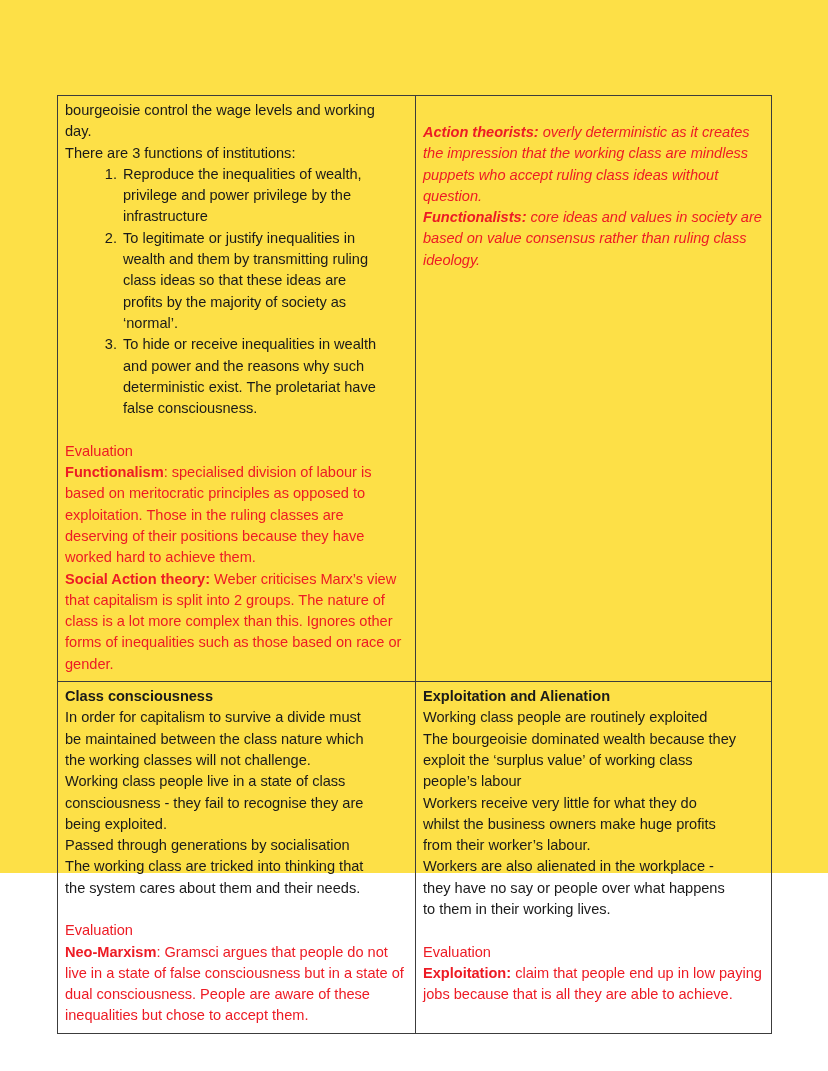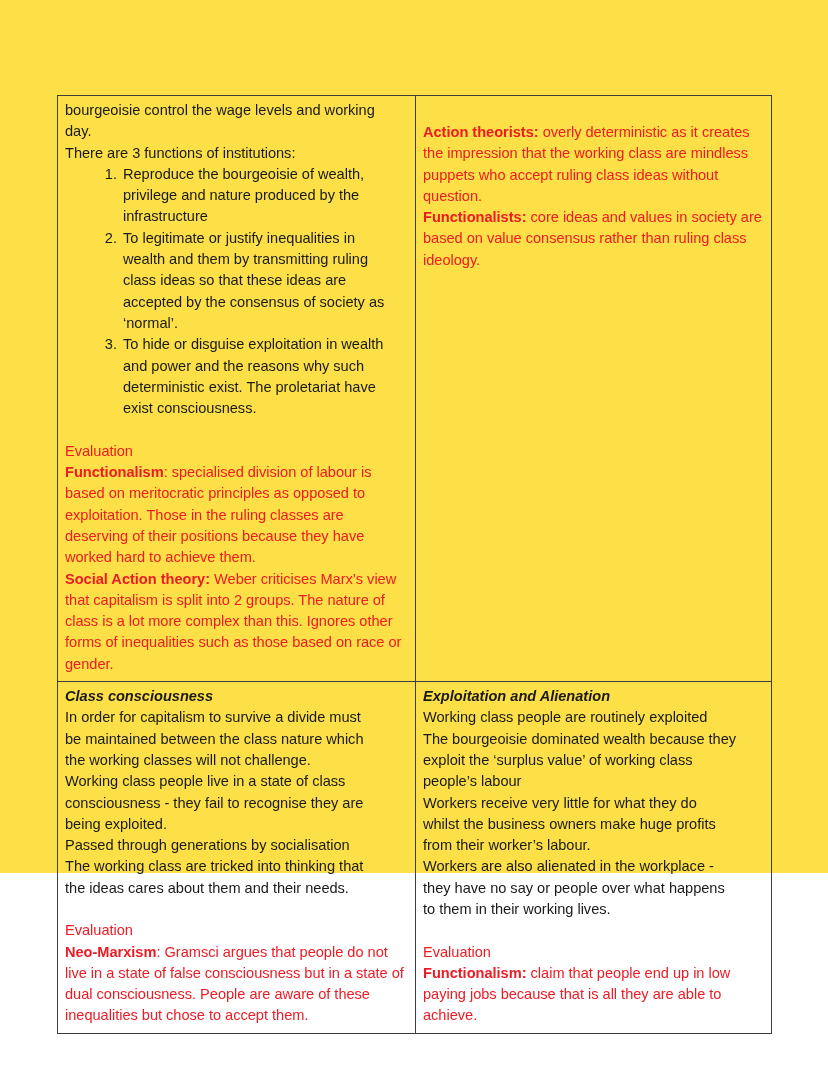--- a/index.html
+++ b/index.html
@@ -43,21 +43,21 @@
   td.col-left  { width: 358px; }
   td.col-right { width: 356px; }
 
   .cell-body {
     font-size: 14.6px;
     line-height: 21.3px;
     letter-spacing: -0.02px;
   }
 
   .row-top td.col-left  { height: 537px; }
-  .row-top td.col-right { height: 537px; }
+  .row-top td.col-right { height: 537px; font-style: italic; }
 
   .row-bottom td { height: 343px; }
 
   
   .ln {
     margin: 0;
     padding: 0;
   }
 
   .blank-line {
@@ -87,21 +87,20 @@
   
   .red      { color: #ED1B24; }
   .red b,
   .red strong,
   .lead     { font-weight: 700; }
   .black    { color: #1a1a1a; }
 
   .heading-bold {
     font-weight: 700;
     color: #1a1a1a;
-    font-style: italic;
   }
 
   .eval-heading {
     font-weight: 400;
     color: #ED1B24;
   }
 
   .right-pad-top { padding-top: 22px; }
 
   
@@ -123,42 +122,42 @@
             <div>
               <div class="ln black">bourgeoisie control the wage levels and working</div>
               <div class="ln black">day.</div>
               <div class="ln black">There are 3 functions of institutions:</div>
             </div>
 
             <ol class="fn-list">
               <li>
                 <span class="num black">1.</span>
                 <span class="black">
-                  <span class="ln">Reproduce the bourgeoisie of wealth,</span><br>
-                  <span class="ln">privilege and nature produced by the</span><br>
+                  <span class="ln">Reproduce the inequalities of wealth,</span><br>
+                  <span class="ln">privilege and power privilege by the</span><br>
                   <span class="ln">infrastructure</span>
                 </span>
               </li>
               <li>
                 <span class="num black">2.</span>
                 <span class="black">
                   <span class="ln">To legitimate or justify inequalities in</span><br>
                   <span class="ln">wealth and them by transmitting ruling</span><br>
                   <span class="ln">class ideas so that these ideas are</span><br>
-                  <span class="ln">accepted by the consensus of society as</span><br>
+                  <span class="ln">profits by the majority of society as</span><br>
                   <span class="ln">‘normal’.</span>
                 </span>
               </li>
               <li>
                 <span class="num black">3.</span>
                 <span class="black">
-                  <span class="ln">To hide or disguise exploitation in wealth</span><br>
+                  <span class="ln">To hide or receive inequalities in wealth</span><br>
                   <span class="ln">and power and the reasons why such</span><br>
                   <span class="ln">deterministic exist. The proletariat have</span><br>
-                  <span class="ln">exist consciousness.</span>
+                  <span class="ln">false consciousness.</span>
                 </span>
               </li>
             </ol>
 
             <div class="blank-line">&nbsp;</div>
 
             <div class="ln eval-heading">Evaluation</div>
 
             <div class="ln red"><span class="lead">Functionalism</span><span class="run">: </span><span>specialised division of labour is based on meritocratic principles as opposed to exploitation. Those in the ruling classes are deserving of their positions because they have worked hard to achieve them.</span></div>
 
@@ -187,21 +186,21 @@
             <div class="ln heading-bold">Class consciousness</div>
 
             <div class="ln black">In order for capitalism to survive a divide must</div>
             <div class="ln black">be maintained between the class nature which</div>
             <div class="ln black">the working classes will not challenge.</div>
             <div class="ln black">Working class people live in a state of class</div>
             <div class="ln black">consciousness - they fail to recognise they are</div>
             <div class="ln black">being exploited.</div>
             <div class="ln black">Passed through generations by socialisation</div>
             <div class="ln black">The working class are tricked into thinking that</div>
-            <div class="ln black">the ideas cares about them and their needs.</div>
+            <div class="ln black">the system cares about them and their needs.</div>
 
             <div class="blank-line">&nbsp;</div>
 
             <div class="ln eval-heading">Evaluation</div>
 
             <div class="ln red"><span class="lead">Neo-Marxism</span><span class="run">: </span><span>Gramsci argues that people do not live in a state of false consciousness but in a state of dual consciousness. People are aware of these inequalities but chose to accept them.</span></div>
 
           </div>
         </td>
 
@@ -218,21 +217,21 @@
             <div class="ln black">whilst the business owners make huge profits</div>
             <div class="ln black">from their worker’s labour.</div>
             <div class="ln black">Workers are also alienated in the workplace -</div>
             <div class="ln black">they have no say or people over what happens</div>
             <div class="ln black">to them in their working lives.</div>
 
             <div class="blank-line">&nbsp;</div>
 
             <div class="ln eval-heading">Evaluation</div>
 
-            <div class="ln red"><span class="lead">Functionalism:</span><span class="run"> </span><span>claim that people end up in low paying jobs because that is all they are able to achieve.</span></div>
+            <div class="ln red"><span class="lead">Exploitation:</span><span class="run"> </span><span>claim that people end up in low paying jobs because that is all they are able to achieve.</span></div>
 
           </div>
         </td>
 
       </tr>
 
     </tbody>
   </table>
 
 </div>

